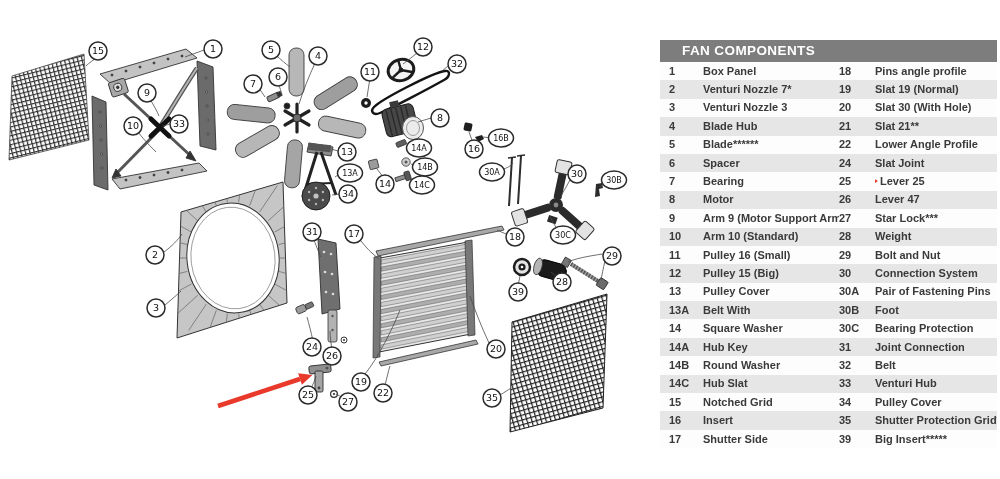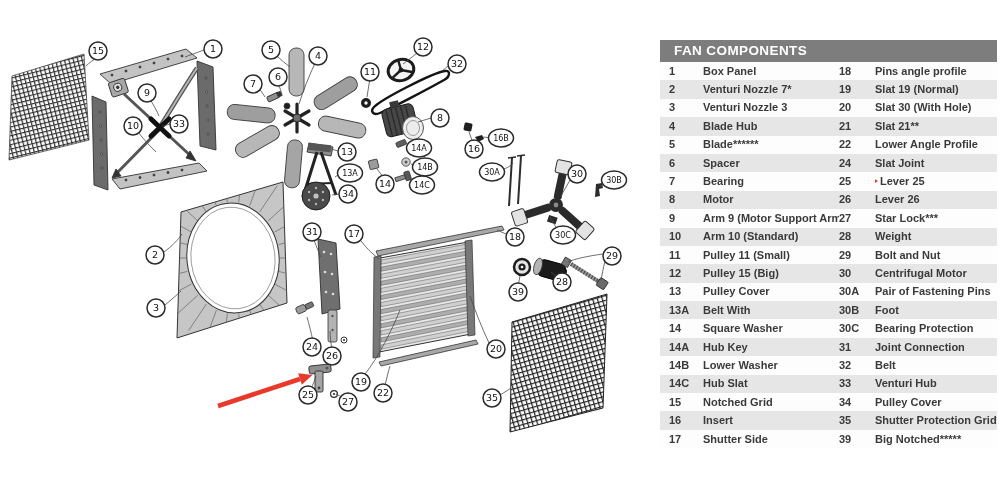--- a/index.html
+++ b/index.html
@@ -10,21 +10,21 @@
   }
   .diagram{position:absolute;left:0;top:0;}
   .co{fill:#ffffff;stroke:#2b2b2b;stroke-width:1.5;}
   .cot{font-family:"DejaVu Sans",sans-serif;font-size:9.5px;fill:#111;text-anchor:middle;}
   .cot.small{font-size:8px;}
   .leader{fill:none;stroke:#4a4a4a;stroke-width:0.8;}
 
   .parts-panel{position:absolute;left:660px;top:40px;width:337px;}
   .panel-header{
     background:var(--header-bg);color:#fff;font-weight:700;font-size:13.5px;
-    letter-spacing:0.4px;height:22px;line-height:22px;padding-left:14px;box-sizing:border-box;
+    letter-spacing:0.4px;height:22px;line-height:22px;padding-left:22px;box-sizing:border-box;
   }
   .trow{
     display:grid;grid-template-columns:34px 136px 36px auto;align-items:center;
     height:18.4px;font-size:11px;font-weight:600;color:var(--table-text);
     padding-left:9px;box-sizing:border-box;line-height:1;
   }
   .trow.even{background:var(--row-alt);}
   .trow.odd{background:#fdfdfd;}
   .cno,.cname{white-space:nowrap;overflow:hidden;}
   .red-arrow{display:inline-block;width:15px;height:11px;position:relative;margin:0 2px 0 -12px;vertical-align:-2px;}
@@ -532,45 +532,45 @@
       <div class="trow odd">
         <div class="cno">7</div>
         <div class="cname">Bearing</div>
         <div class="cno">25</div>
         <div class="cname"><span class="red-arrow"></span>Lever 25</div>
       </div>
       <div class="trow even">
         <div class="cno">8</div>
         <div class="cname">Motor</div>
         <div class="cno">26</div>
-        <div class="cname">Lever 26</div>
+        <div class="cname">Lever 47</div>
       </div>
       <div class="trow odd">
         <div class="cno">9</div>
         <div class="cname">Arm 9 (Motor Support Arm)</div>
         <div class="cno">27</div>
         <div class="cname">Star Lock***</div>
       </div>
       <div class="trow even">
         <div class="cno">10</div>
         <div class="cname">Arm 10 (Standard)</div>
         <div class="cno">28</div>
         <div class="cname">Weight</div>
       </div>
       <div class="trow odd">
         <div class="cno">11</div>
-        <div class="cname">Pulley 11 (Small)</div>
+        <div class="cname">Pulley 16 (Small)</div>
         <div class="cno">29</div>
         <div class="cname">Bolt and Nut</div>
       </div>
       <div class="trow even">
         <div class="cno">12</div>
         <div class="cname">Pulley 15 (Big)</div>
         <div class="cno">30</div>
-        <div class="cname">Centrifugal Motor</div>
+        <div class="cname">Connection System</div>
       </div>
       <div class="trow odd">
         <div class="cno">13</div>
         <div class="cname">Pulley Cover</div>
         <div class="cno">30A</div>
         <div class="cname">Pair of Fastening Pins</div>
       </div>
       <div class="trow even">
         <div class="cno">13A</div>
         <div class="cname">Belt With</div>
@@ -584,21 +584,21 @@
         <div class="cname">Bearing Protection</div>
       </div>
       <div class="trow even">
         <div class="cno">14A</div>
         <div class="cname">Hub Key</div>
         <div class="cno">31</div>
         <div class="cname">Joint Connection</div>
       </div>
       <div class="trow odd">
         <div class="cno">14B</div>
-        <div class="cname">Lower Washer</div>
+        <div class="cname">Round Washer</div>
         <div class="cno">32</div>
         <div class="cname">Belt</div>
       </div>
       <div class="trow even">
         <div class="cno">14C</div>
         <div class="cname">Hub Slat</div>
         <div class="cno">33</div>
         <div class="cname">Venturi Hub</div>
       </div>
       <div class="trow odd">
@@ -610,16 +610,16 @@
       <div class="trow even">
         <div class="cno">16</div>
         <div class="cname">Insert</div>
         <div class="cno">35</div>
         <div class="cname">Shutter Protection Grid****</div>
       </div>
       <div class="trow odd">
         <div class="cno">17</div>
         <div class="cname">Shutter Side</div>
         <div class="cno">39</div>
-        <div class="cname">Big Notched*****</div>
+        <div class="cname">Big Insert*****</div>
       </div>
     </div>
 </div>
 
 </body></html>

